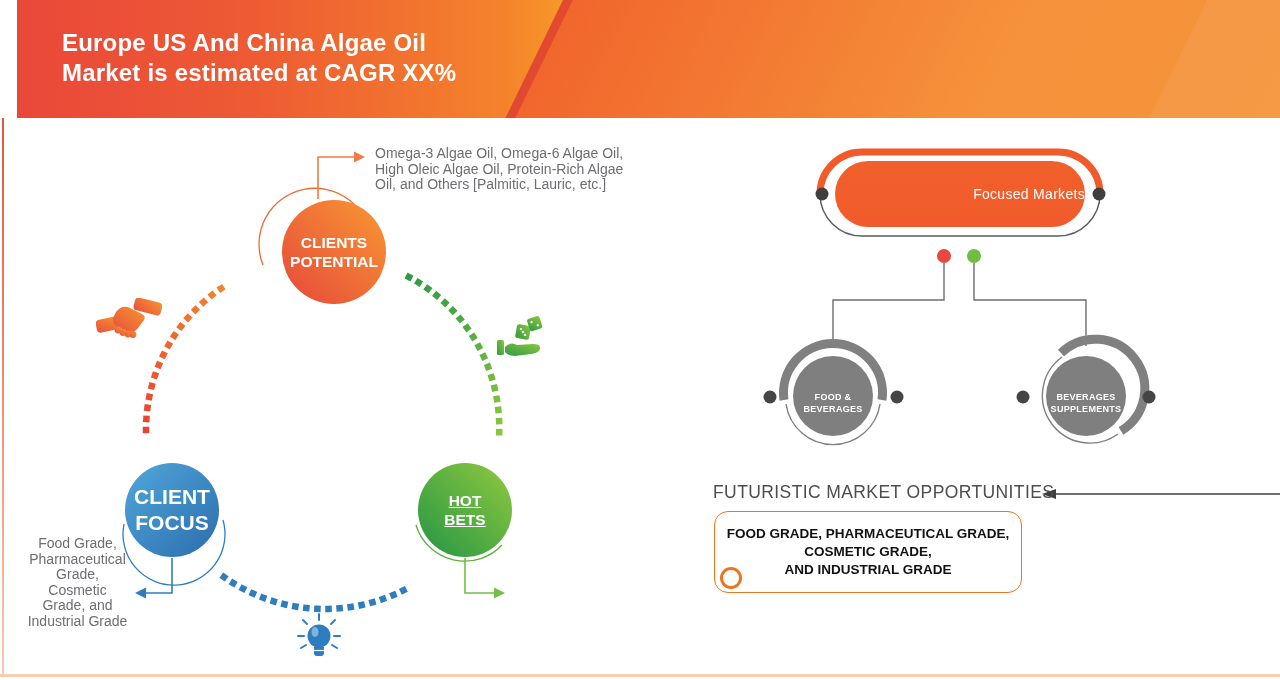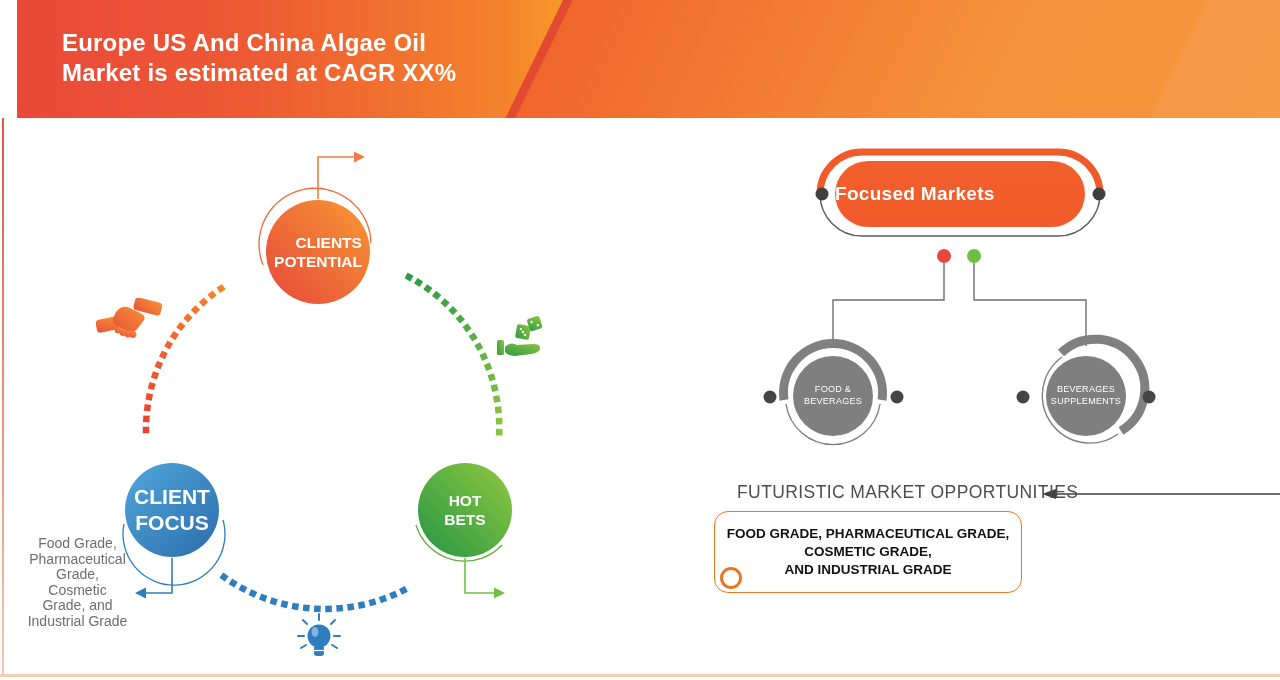--- a/index.html
+++ b/index.html
@@ -18,34 +18,34 @@
     transform:skewX(-26deg);transform-origin:top left;background:rgba(255,255,255,0.05);}
   .title{position:absolute;left:45px;top:28px;color:#ffffff;font-size:24px;font-weight:bold;
     line-height:30px;white-space:pre-line;letter-spacing:0.2px;}
   
   .border-left{position:absolute;left:2px;top:118px;width:2px;height:558px;
     background:linear-gradient(180deg,#E0573F,#F6C8AF);}
   .border-bottom{position:absolute;left:0;top:674px;width:1280px;height:3px;background:#F6CDB2;}
   
   .cycle-circle{position:absolute;border-radius:50%;display:flex;align-items:center;justify-content:center;
     color:#ffffff;font-weight:bold;text-align:center;white-space:pre-line;line-height:1.25;}
-  .c-orange{left:266px;top:200px;width:104px;height:104px;font-size:15.5px;
-    background:linear-gradient(45deg,#E8503A 10%,#F79433 95%);text-align:right;}
+  .c-orange{left:282px;top:200px;width:104px;height:104px;font-size:15.5px;
+    background:linear-gradient(45deg,#E8503A 10%,#F79433 95%);}
   .c-blue{left:125px;top:463px;width:94px;height:94px;font-size:21px;
     background:linear-gradient(135deg,#4FA4D8 5%,#2767A8 110%);}
   .c-green{left:418px;top:463px;width:94px;height:94px;font-size:15.5px;
-    background:linear-gradient(45deg,#2E9B44 10%,#8CC63F 95%);}
+    background:linear-gradient(45deg,#2E9B44 10%,#8CC63F 95%);text-decoration:underline;}
   .desc{position:absolute;color:#6D6E71;font-size:14px;line-height:15.6px;white-space:pre-line;}
   
   .pill{position:absolute;left:835px;top:161px;width:250px;height:66px;border-radius:33px;
-    background:linear-gradient(180deg,#F1602C,#F15B2B);display:flex;align-items:center;justify-content:flex-start;
-    color:#ffffff;font-weight:bold;font-size:19px;letter-spacing:0.3px;}
-  .node-label{position:absolute;width:100px;color:#ffffff;font-size:9px;font-weight:normal;
-    text-align:center;white-space:pre-line;line-height:1.35;letter-spacing:0.3px;}
-  .opp-heading{position:absolute;left:713px;top:482px;font-size:17.5px;color:#4D4D4F;letter-spacing:0.4px;margin-left:24px;}
+    background:linear-gradient(180deg,#F1602C,#F15B2B);display:flex;align-items:center;justify-content:flex-end;
+    color:#ffffff;font-weight:normal;font-size:14px;letter-spacing:0.3px;}
+  .node-label{position:absolute;width:100px;color:#ffffff;font-size:9px;font-weight:bold;
+    text-align:center;white-space:pre-line;line-height:1.35;letter-spacing:0.3px;margin-top:8px;}
+  .opp-heading{position:absolute;left:713px;top:482px;font-size:17.5px;color:#4D4D4F;letter-spacing:0.4px;}
   .opp-box{position:absolute;left:714px;top:511px;width:306px;height:80px;border:1.6px solid #E87722;
     border-radius:14px;display:flex;align-items:center;justify-content:center;text-align:center;
     color:#111111;font-weight:bold;font-size:13.5px;line-height:18px;white-space:pre-line;}
   .opp-donut{position:absolute;left:720px;top:567px;width:22px;height:22px;border-radius:50%;
     background:#ffffff;border:3px solid #E87722;box-sizing:border-box;}
   svg{display:block;}
 </style>
 </head>
 <body>
 
@@ -123,20 +123,23 @@
   </div>
   <div class="cycle-circle c-blue">
     <span>CLIENT
 FOCUS</span>
   </div>
   <div class="cycle-circle c-green">
     <span>HOT
 BETS</span>
   </div>
 
+  <div class="desc" style="left:375px;top:146px;width:275px;">Omega-3 Algae Oil, Omega-6 Algae Oil,
+High Oleic Algae Oil, Protein-Rich Algae
+Oil, and Others [Palmitic, Lauric, etc.]</div>
   <div class="desc" style="left:25px;top:536px;width:105px;text-align:center;">Food Grade,
 Pharmaceutical
 Grade, Cosmetic
 Grade, and
 Industrial Grade</div>
 
   <svg class="abs" style="left:96px;top:298px;" width="66" height="48" viewBox="0 0 66 48">
     <defs>
       <linearGradient id="hsg" x1="0" y1="1" x2="1" y2="0">
         <stop offset="0" stop-color="#E8503A"></stop>

